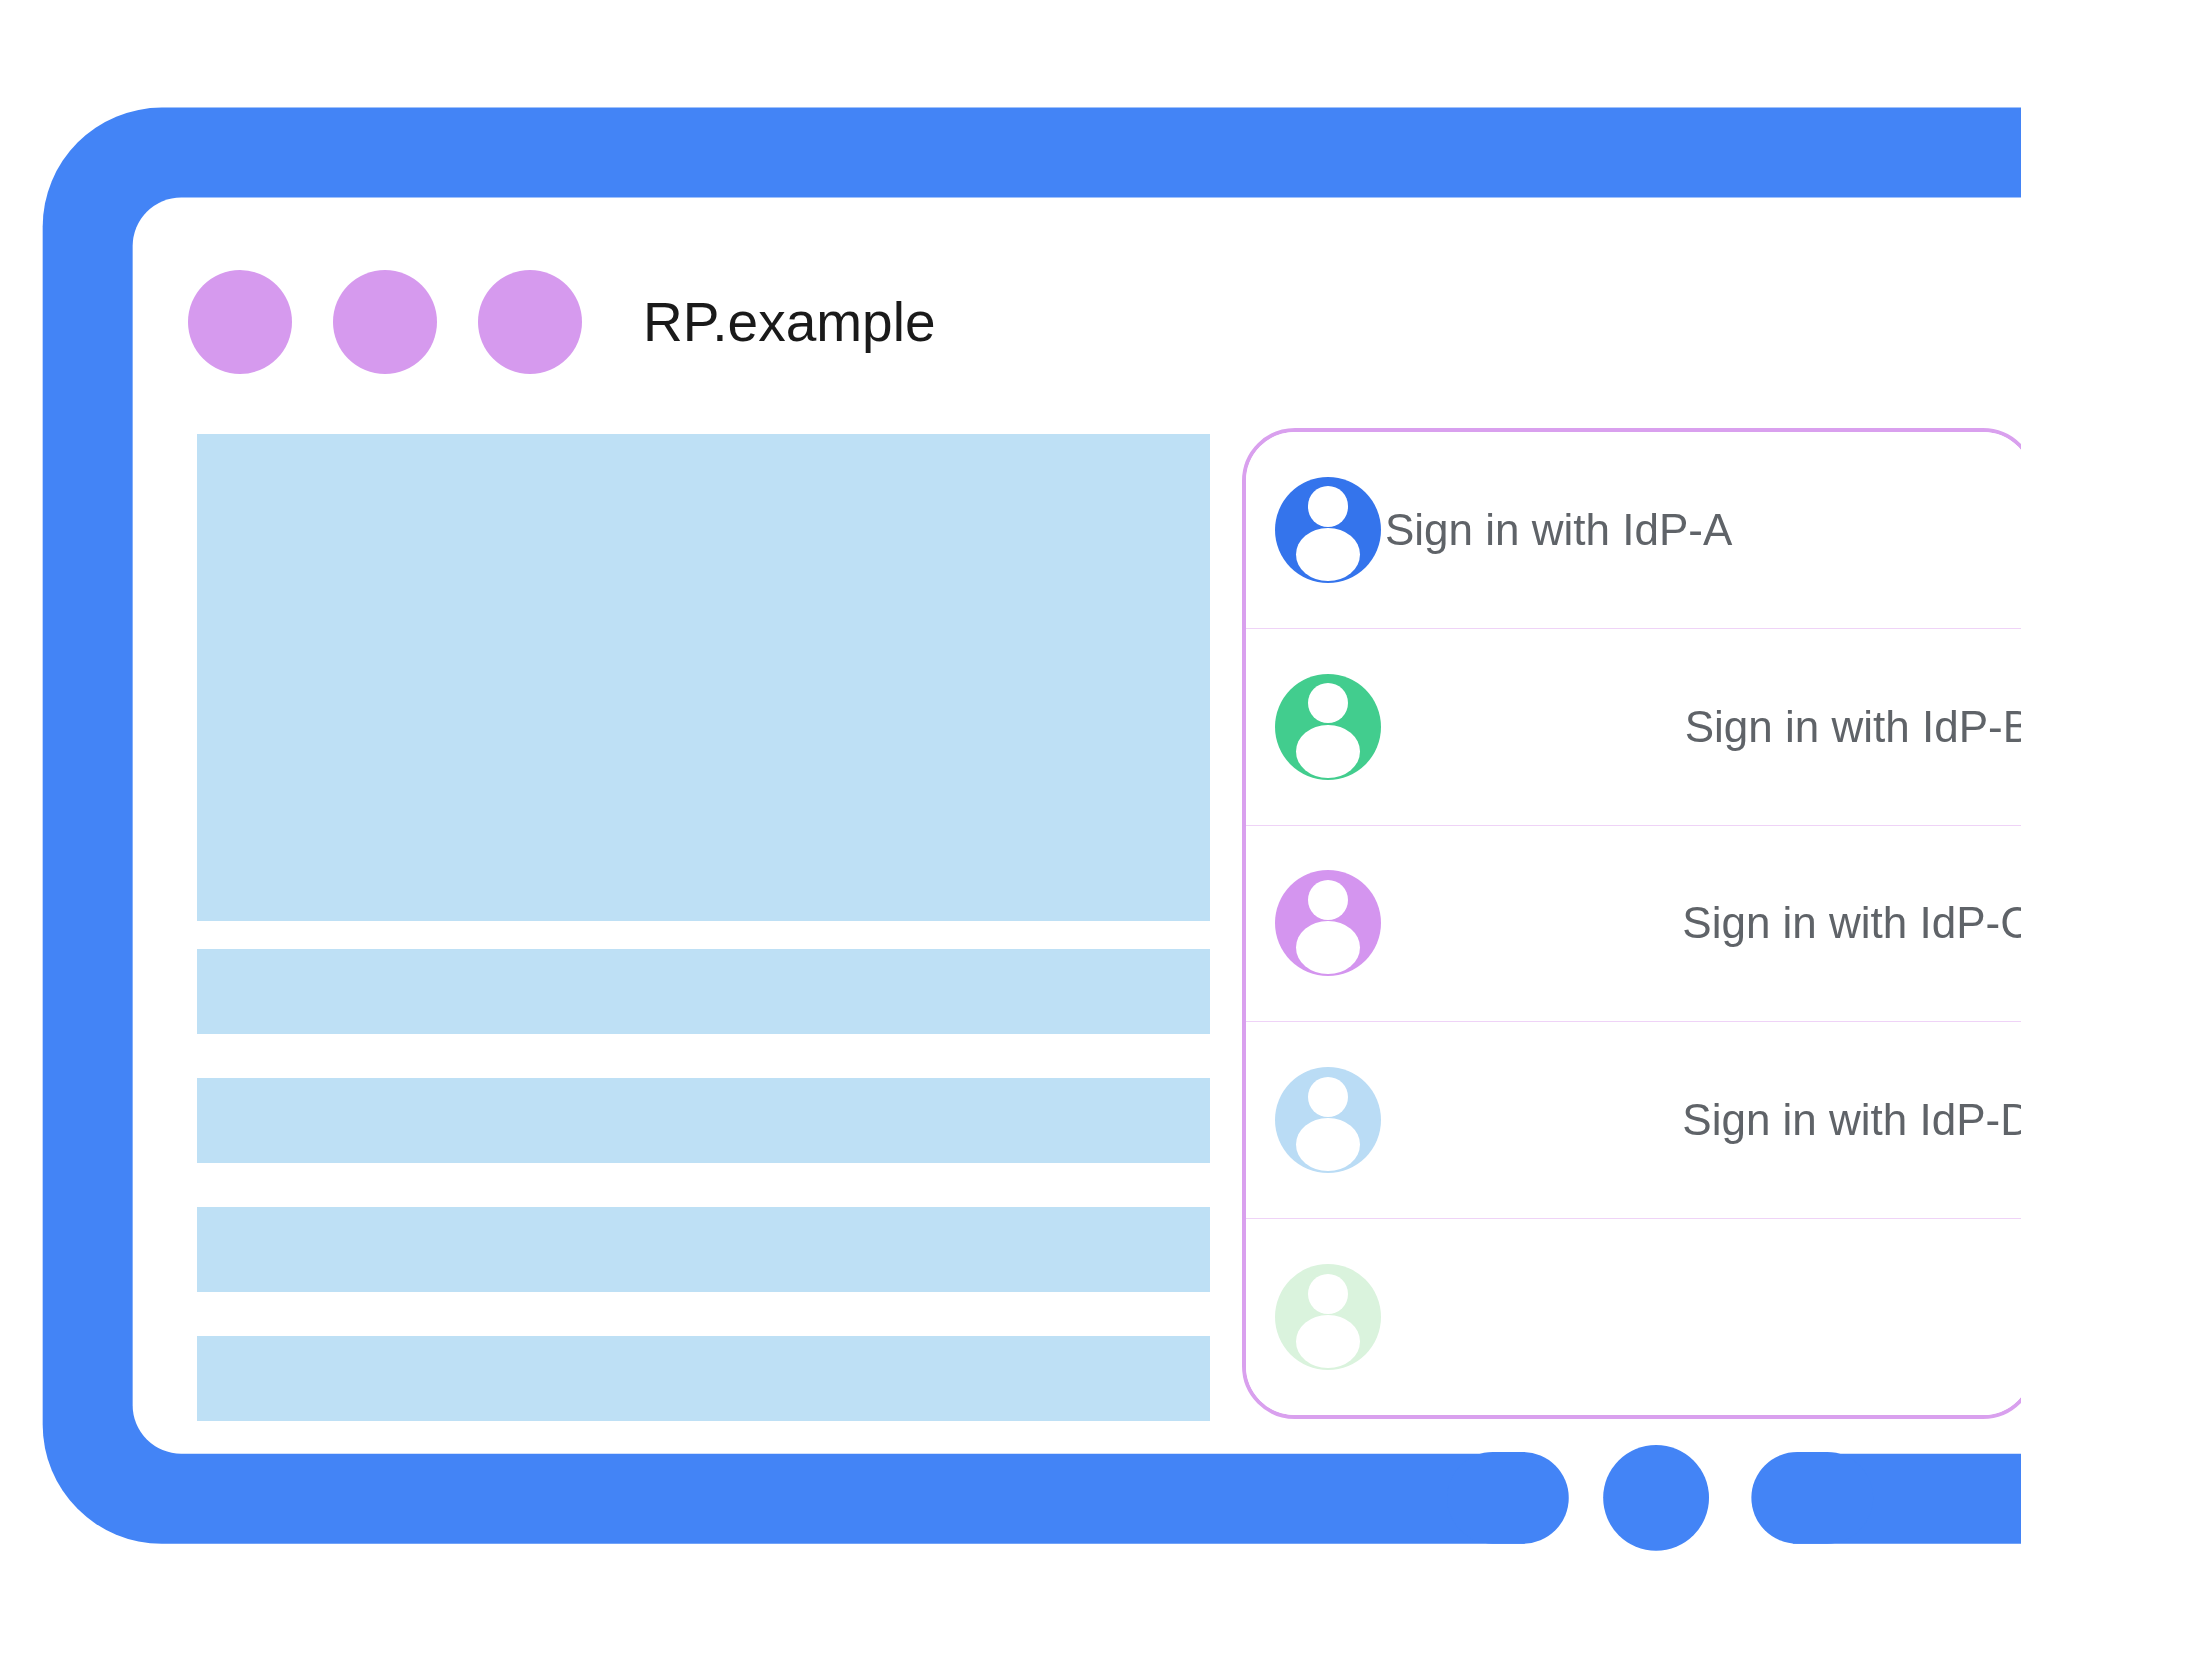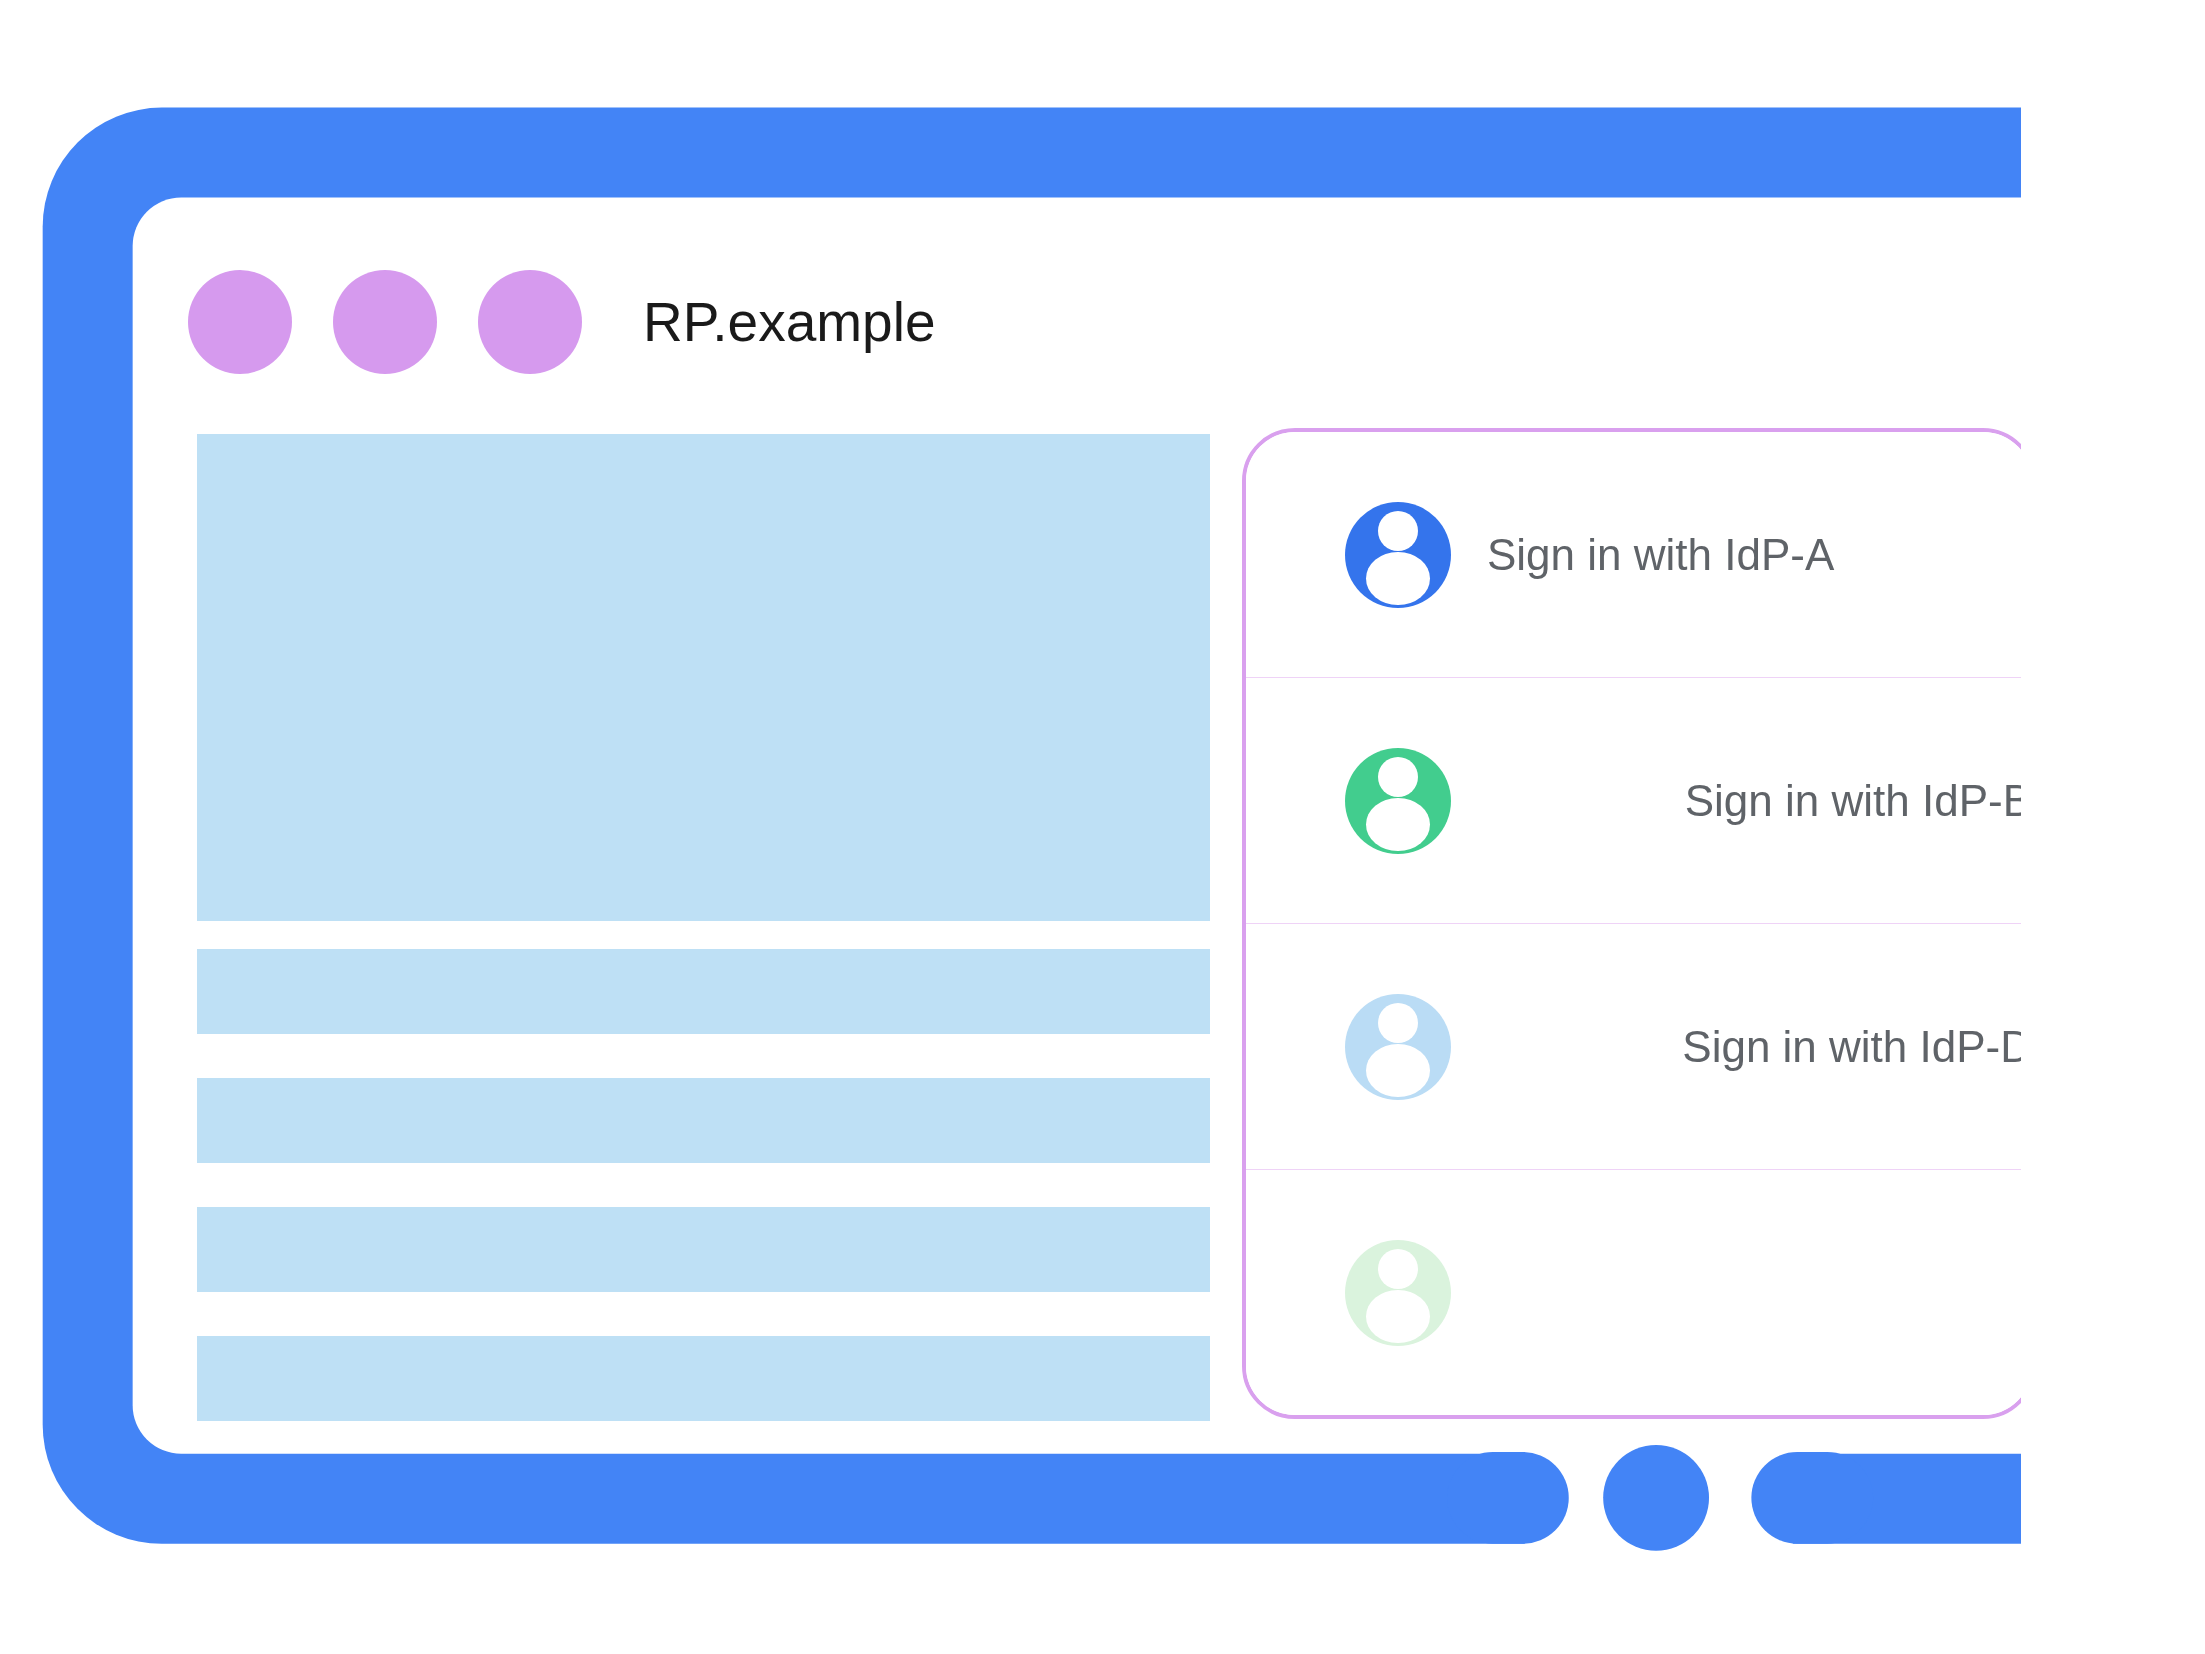--- a/index.html
+++ b/index.html
@@ -38,21 +38,21 @@
   .ph-bar1{top:949px;} .ph-bar2{top:1078px;} .ph-bar3{top:1207px;} .ph-bar4{top:1336px;}
 
   .signin-panel{
     position:absolute;left:1242px;top:428px;width:794px;height:991px;
     box-sizing:border-box;border:4.4px solid var(--panel-border);border-radius:53px;
     background:#ffffff;z-index:3;
     display:flex;flex-direction:column;overflow:hidden;
   }
   .row{
     flex:1 1 0;display:flex;align-items:center;
-    padding-left:99px;gap:36px;background:#ffffff;cursor:pointer;
+    padding-left:29px;gap:4px;background:#ffffff;cursor:pointer;
   }
   .row + .row{border-top:1.8px solid var(--divider);justify-content:space-between;}
   .avatar{
     position:relative;width:106px;height:106px;border-radius:50%;
     overflow:hidden;flex:0 0 auto;
   }
   .avatar .head{
     position:absolute;left:31%;top:9%;width:38%;height:38%;
     border-radius:50%;background:#ffffff;
   }
@@ -102,20 +102,27 @@
     </div>
 
     <div class="row">
       <span class="avatar" style="background: rgb(66, 205, 142);">
           <span class="head"></span>
           <span class="torso"></span>
         </span>
       <span class="label">Sign in with IdP-B</span>
     </div>
 
+    <div class="row">
+      <span class="avatar" style="background: rgb(212, 149, 239);">
+          <span class="head"></span>
+          <span class="torso"></span>
+        </span>
+      <span class="label">Sign in with IdP-C</span>
+    </div>
 
     <div class="row">
       <span class="avatar" style="background: rgb(186, 220, 245);">
           <span class="head"></span>
           <span class="torso"></span>
         </span>
       <span class="label">Sign in with IdP-D</span>
     </div>
 
     <div class="row">

